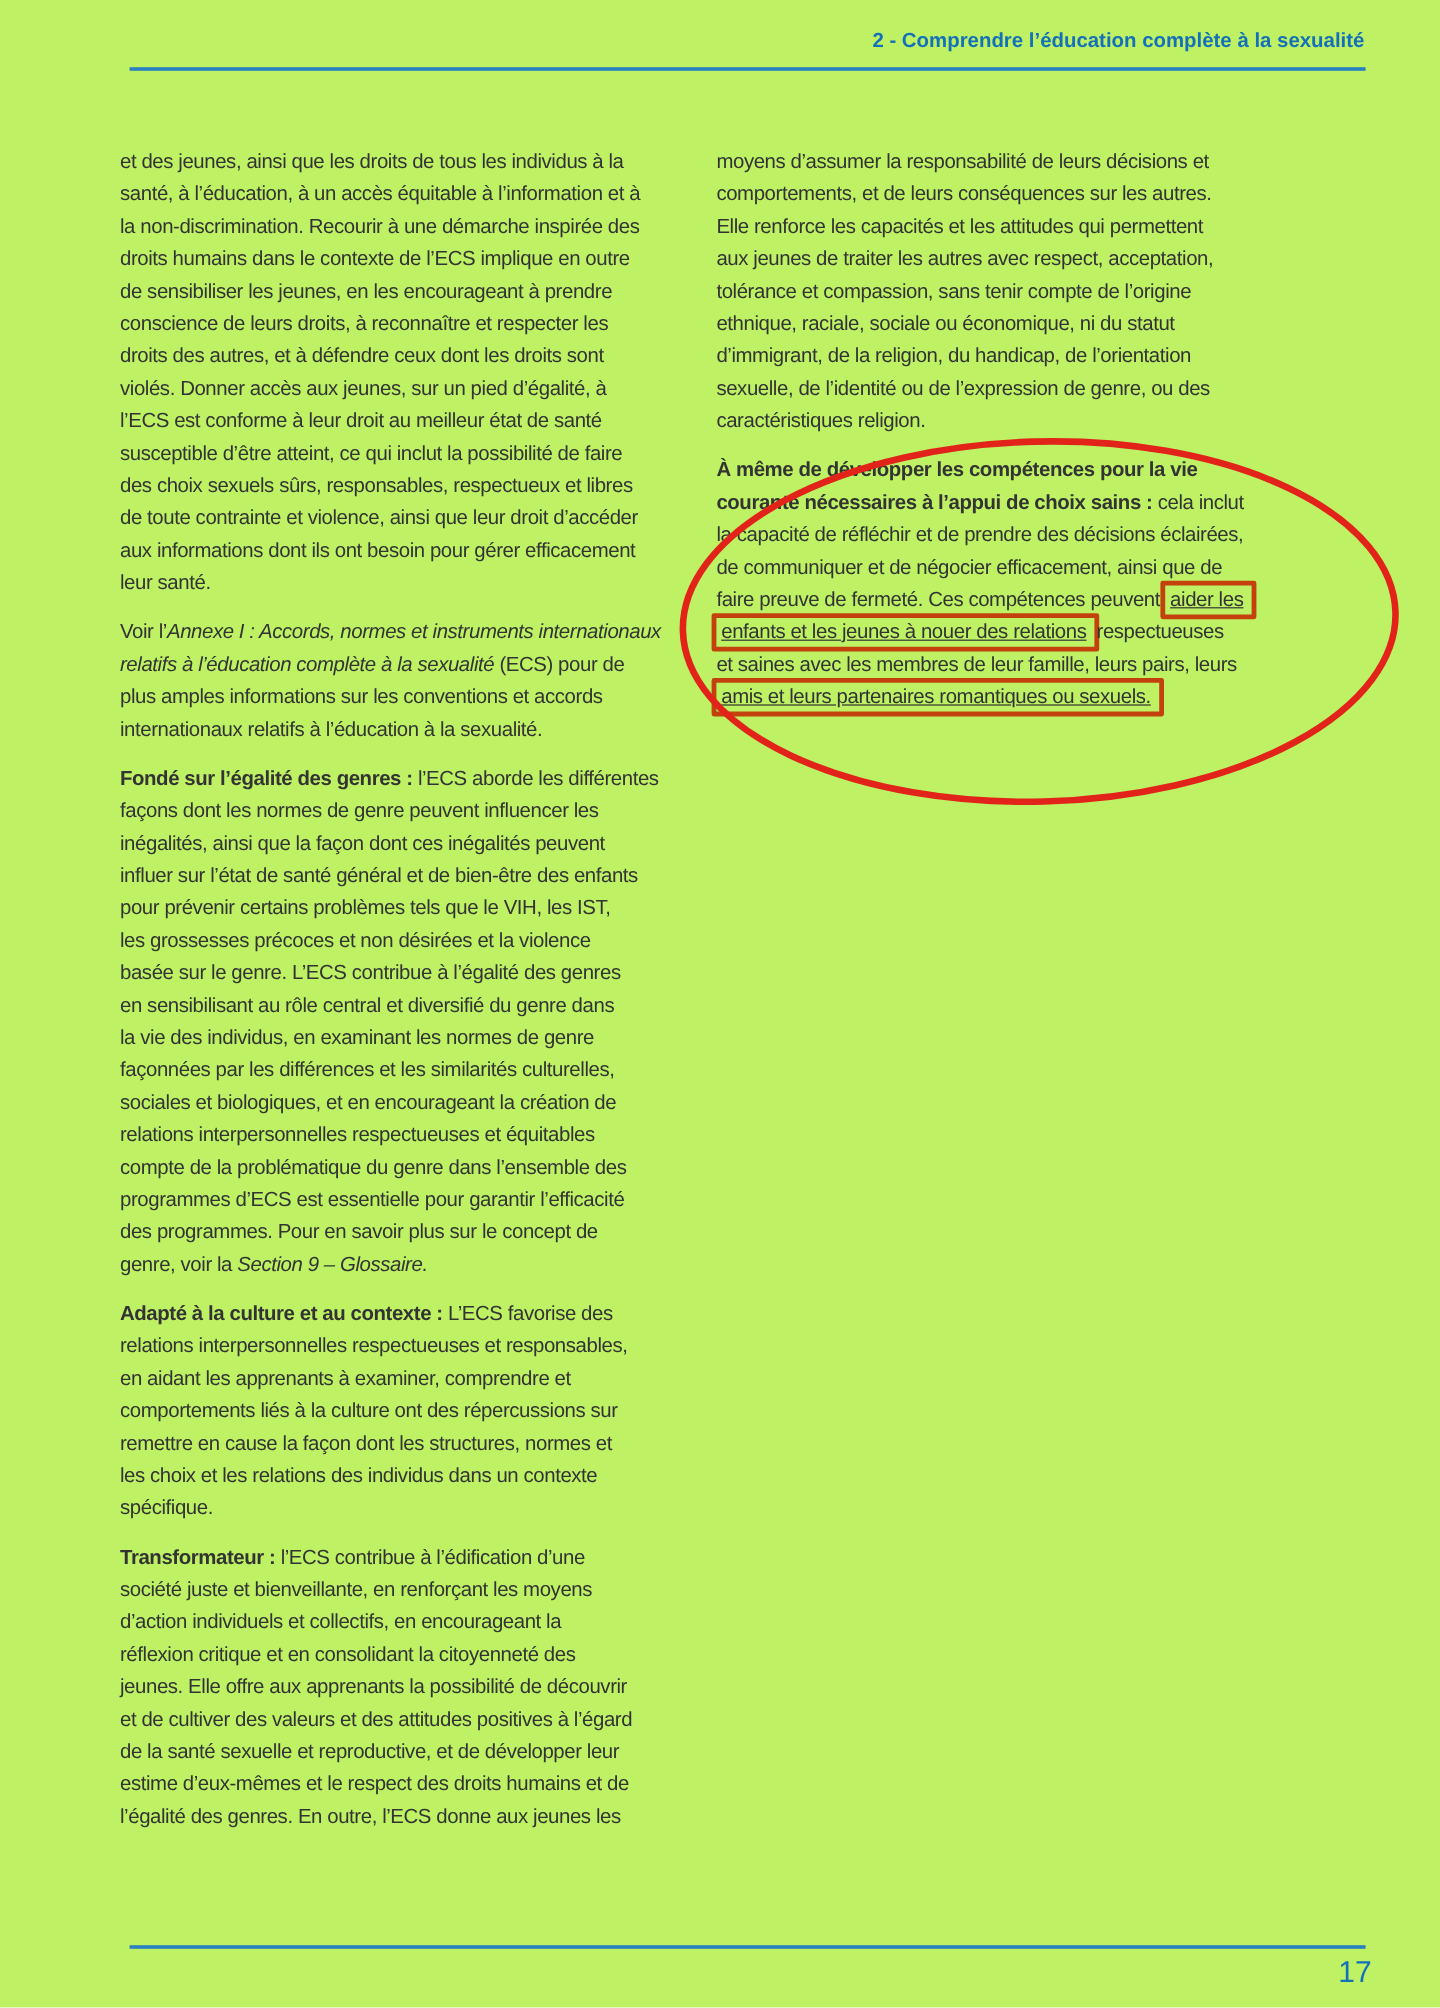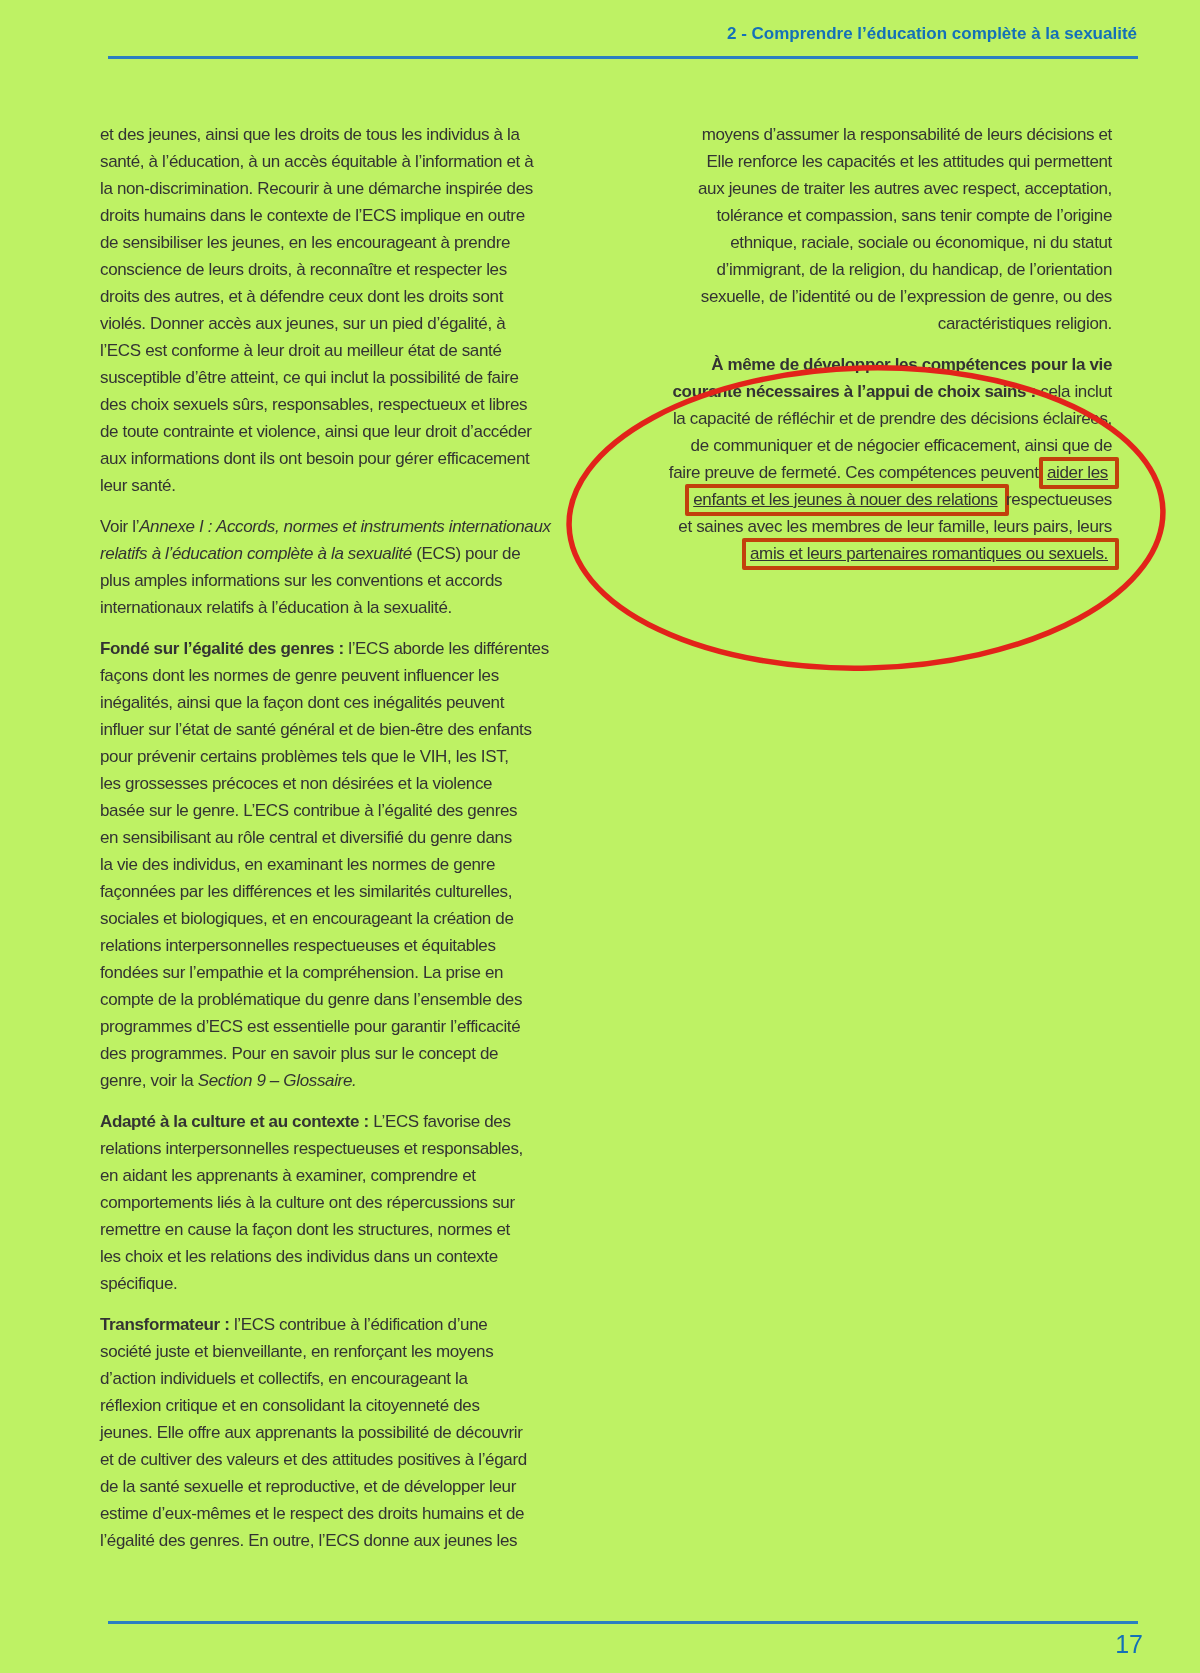--- a/index.html
+++ b/index.html
@@ -43,21 +43,21 @@
     right: 57px;
     font-size: 25px;
     font-weight: normal;
     color: #1470b8;
   }
   .col {
     position: absolute;
     top: 121px;
   }
   .col-left  { left: 100px; width: 480px; }
-  .col-right { left: 597px; width: 515px; text-align: right; }
+  .col-right { left: 597px; width: 515px; }
   .paragraph { margin: 0 0 14px 0; }
   .line {
     white-space: nowrap;
     height: 27px;
     line-height: 27px;
     font-size: 17px;
     letter-spacing: -0.35px;
   }
   .bold   { font-weight: bold; }
   .italic { font-style: italic; }
@@ -113,21 +113,20 @@
         <div class="line"><span>inégalités, ainsi que la façon dont ces inégalités peuvent</span></div>
         <div class="line"><span>influer sur l’état de santé général et de bien-être des enfants</span></div>
         <div class="line"><span>pour prévenir certains problèmes tels que le VIH, les IST,</span></div>
         <div class="line"><span>les grossesses précoces et non désirées et la violence</span></div>
         <div class="line"><span>basée sur le genre. L’ECS contribue à l’égalité des genres</span></div>
         <div class="line"><span>en sensibilisant au rôle central et diversifié du genre dans</span></div>
         <div class="line"><span>la vie des individus, en examinant les normes de genre</span></div>
         <div class="line"><span>façonnées par les différences et les similarités culturelles,</span></div>
         <div class="line"><span>sociales et biologiques, et en encourageant la création de</span></div>
         <div class="line"><span>relations interpersonnelles respectueuses et équitables</span></div>
-        <div class="line"><span>fondées sur l’empathie et la compréhension. La prise en</span></div>
         <div class="line"><span>compte de la problématique du genre dans l’ensemble des</span></div>
         <div class="line"><span>programmes d’ECS est essentielle pour garantir l’efficacité</span></div>
         <div class="line"><span>des programmes. Pour en savoir plus sur le concept de</span></div>
         <div class="line"><span>genre, voir la </span><span class="italic">Section 9 – Glossaire.</span></div>
       </div>
       <div class="paragraph">
         <div class="line"><span class="bold">Adapté à la culture et au contexte : </span><span>L’ECS favorise des</span></div>
         <div class="line"><span>relations interpersonnelles respectueuses et responsables,</span></div>
         <div class="line"><span>en aidant les apprenants à examiner, comprendre et</span></div>
         <div class="line"><span>comportements liés à la culture ont des répercussions sur</span></div>
@@ -144,20 +143,21 @@
         <div class="line"><span>et de cultiver des valeurs et des attitudes positives à l’égard</span></div>
         <div class="line"><span>de la santé sexuelle et reproductive, et de développer leur</span></div>
         <div class="line"><span>estime d’eux-mêmes et le respect des droits humains et de</span></div>
         <div class="line"><span>l’égalité des genres. En outre, l’ECS donne aux jeunes les</span></div>
       </div>
     </div>
 
   <div class="col col-right">
       <div class="paragraph">
         <div class="line"><span>moyens d’assumer la responsabilité de leurs décisions et</span></div>
+        <div class="line"><span>comportements, et de leurs conséquences sur les autres.</span></div>
         <div class="line"><span>Elle renforce les capacités et les attitudes qui permettent</span></div>
         <div class="line"><span>aux jeunes de traiter les autres avec respect, acceptation,</span></div>
         <div class="line"><span>tolérance et compassion, sans tenir compte de l’origine</span></div>
         <div class="line"><span>ethnique, raciale, sociale ou économique, ni du statut</span></div>
         <div class="line"><span>d’immigrant, de la religion, du handicap, de l’orientation</span></div>
         <div class="line"><span>sexuelle, de l’identité ou de l’expression de genre, ou des</span></div>
         <div class="line"><span>caractéristiques religion.</span></div>
       </div>
       <div class="paragraph">
         <div class="line"><span class="bold">À même de développer les compétences pour la vie</span></div>

